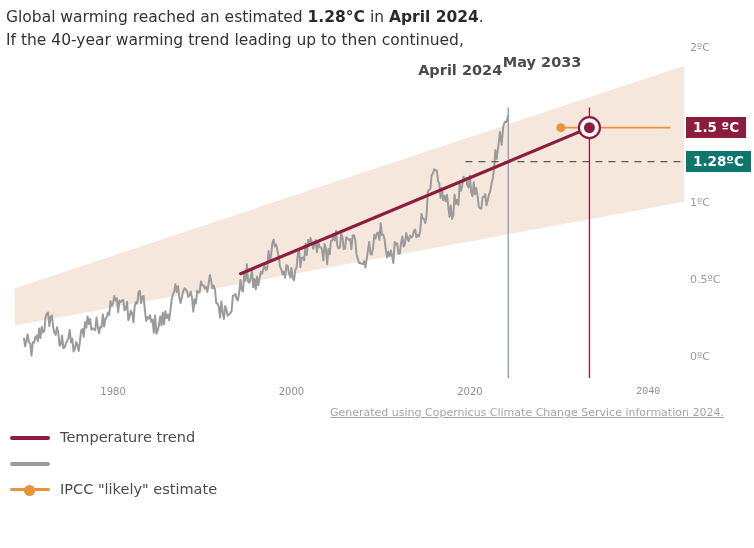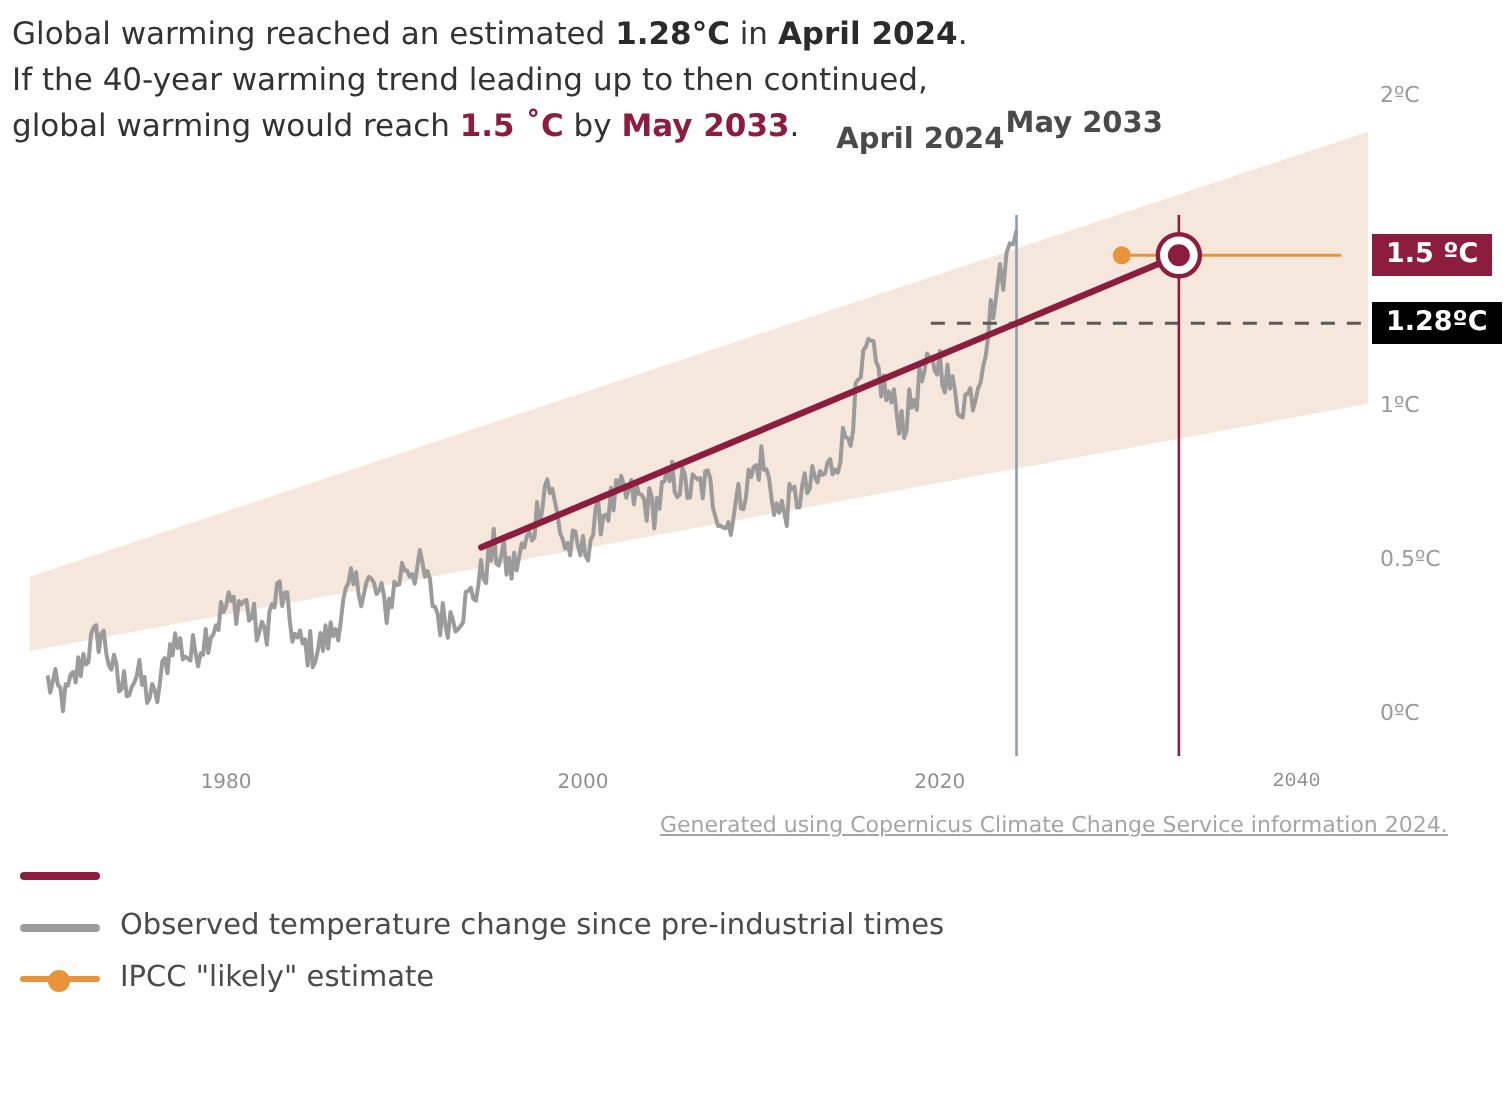--- a/index.html
+++ b/index.html
@@ -70,21 +70,21 @@
   .pill {
     position: absolute;
     font-size: 13.5px;
     font-weight: bold;
     color: #ffffff;
     padding: 3px 7px 4px 7px;
     white-space: nowrap;
     line-height: 14px;
   }
   .pill-red { background: #8c1d3f; }
-  .pill-grey { background: #000000; }
+  .pill-grey { background: #0f766e; }
 
   .credit {
     position: absolute;
     left: 330px; top: 368px;
     font-size: 11px;
     color: #a5a5a5;
     white-space: nowrap;
     text-decoration: underline;
   }
 
@@ -132,23 +132,20 @@
 </head>
 <body>
 
 <div id="root">
 
   <div class="headline">
     <div>
       <span>Global warming reached an estimated </span><span class="b">1.28°C</span><span> in </span><span class="b">April 2024</span><span>.</span>
     </div>
     <div>If the 40-year warming trend leading up to then continued,</div>
-    <div>
-      <span>global warming would reach </span><span class="red">1.5&nbsp;˚C</span><span> by </span><span class="red">May 2033</span><span>.</span>
-    </div>
   </div>
 
   <div id="chart">
     <div id="plot">
       <svg class="svgwrap" id="plot-svg" viewBox="0 0 678 340" preserveAspectRatio="none">
           <polygon points="8.921052631578947,250.36363636363635 678,27.81818181818187 678,163.8181818181818 8.921052631578947,287.4545454545455" fill="#f6e7dd"></polygon>
           <polyline points="17.842105263157894,299.67201325520205 19.11654135338317,308.30604889189607 20.390977443608442,302.79435435213196 21.665413533833714,296.53723432762354 22.93984962406102,304.4635731581529 24.21428571428629,305.92048470350966 25.48872180451157,317.6858523277745 26.76315789473684,304.1874555439651 28.03759398496212,304.76642303971744 29.31203007518739,299.16643811093815 30.586466165412666,297.91393283103946 31.860902255639967,303.20347930298306 33.13533834586524,290.5955317972821 34.409774436090515,300.0579806385006 35.68421052631579,288.8790432497063 36.95864661654107,294.33391305615845 38.23308270676634,293.0853816813676 39.50751879699161,279.24692396576944 40.781954887218916,275.73371735878146 42.05639097744419,274.5374563246635 43.33082706766946,288.05694174348736 44.60526315789473,278.7996428468369 45.879699248120005,277.3293937087223 47.15413533834529,288.92531766551366 48.428571428570564,294.7081405446857 49.70300751879787,296.8265914981846 50.97744360902314,289.31583405583655 52.251879699248406,294.29047595221596 53.52631578947368,307.68434293838123 54.800751879698964,306.6053887091829 56.07518796992424,297.5634900120265 57.34962406014951,310.1787643949956 58.62406015037681,309.5964017191205 59.898496240602086,305.3843005319001 61.17293233082736,303.2679654876664 62.44736842105263,299.72435075367287 63.72180451127791,291.937230983174 64.99624060150319,304.4695552960093 66.27067669172845,300.49014004371605 67.54511278195577,313.4974482656859 68.81954887218103,311.0881534638944 70.0939849624063,303.9490099526363 71.36842105263158,307.07309327088524 72.64285714285685,313.09946377953617 73.91729323308213,303.7076799113064 75.1917293233074,292.5874337363358 76.46616541353471,291.00447128981097 77.74060150375998,298.6600175055637 79.01503759398526,284.047071084074 80.28947368421052,289.7824792527872 81.5639097744358,278.6136564914887 82.83834586466108,286.01697293967766 84.11278195488634,281.08111083214834 85.38721804511366,291.70093195454666 86.66165413533892,290.35236035244975 87.9360902255642,291.2990800451728 89.21052631578947,292.2522861971107 90.48496240601474,279.5136793953651 91.75939849624001,288.4624096988057 93.0338345864653,295.20299806743003 94.30827067669259,288.6575266796236 95.58270676691788,289.37324952872694 96.85714285714316,276.46659107903406 98.13157894736842,288.4990289860972 99.4060150375937,280.8749648855595 100.68045112781897,279.22741794932864 101.95488721804423,274.59818842717294 103.22932330827155,277.0002806939582 104.50375939849681,263.0225904349134 105.77819548872209,268.0147429031083 107.05263157894736,265.02032991991774 108.32706766917264,258.11498502505003 109.60150375939793,262.57093210754647 110.8759398496232,260.33352978215754 112.1503759398505,274.0496733813618 113.42481203007577,262.4821953302871 114.69924812030105,264.2395172609669 115.97368421052632,262.5005774394167 117.2481203007516,261.9620423043475 118.52255639097686,272.3688698723232 119.79699248120214,270.924856866238 121.07142857142944,263.84793104833113 122.34586466165472,282.2009895083738 123.62030075187998,278.2231579811804 124.89473684210526,272.796631251547 126.16917293233053,275.4545339782127 127.44360902255582,284.34365573937396 128.71804511278108,267.75818334858604 129.9924812030084,264.03577850844607 131.26691729323366,265.71736963769996 132.54135338345895,253.7212865537643 133.81578947368422,252.6737895053668 135.09022556390948,265.0536100171233 136.36466165413475,258.3860823241539 137.63909774436001,258.1315537006103 138.91353383458733,272.5911001724195 140.1879699248126,282.87710756730075 141.46240601503789,278.950924052518 142.73684210526315,280.75416803248 144.01127819548844,277.2446072877045 145.2857142857137,283.7395941002167 146.56015037593897,281.66079504017847 147.8345864661663,294.7626584024536 149.10902255639155,277.51246835351384 150.38345864661684,295.6201403411196 151.6578947368421,292.8115841519501 152.93233082706737,287.10577507515364 154.20676691729264,278.4553553890909 155.48120300751793,287.44955601329326 156.75563909774522,274.6272536850562 158.0300751879705,286.36578989420155 159.30451127819578,273.150319968455 160.57894736842104,280.08101015885705 161.85338345864633,276.54674362176456 163.1278195488716,282.2450962011595 164.4022556390969,272.61236363115916 165.67669172932418,261.4705753203408 166.95112781954947,255.9204127654084 168.22556390977473,253.49716128856446 169.5,246.16986808566537 170.77443609022527,254.19396216263686 172.04887218045053,248.1543904474866 173.32330827067582,259.24129953643194 174.5977443609031,265.09224324096994 175.8721804511284,259.4662126023785 177.14661654135367,253.30238395338512 178.42105263157893,250.38753463376622 179.6954887218042,251.3473781574814 180.9699248120295,253.39853859843055 182.24436090225475,259.0012543277878 183.51879699248207,257.2703713099446 184.79323308270733,253.55932749128584 186.0676691729326,260.25081330726516 187.34210526315792,273.5296765011344 188.61654135338318,261.2724050620929 189.89097744360845,265.6245419037241 191.16541353383374,252.86593282784824 192.43984962406103,254.6549532695612 193.71428571428632,254.10329399014006 194.98872180451158,243.4115082175715 196.26315789473685,247.19566887813545 197.53759398496211,247.20233609558392 198.8120300751874,250.37256487539642 200.08646616541267,249.0273425686225 201.36090225563999,253.90251526624328 202.63533834586525,245.48904150486987 203.90977443609052,237.03419542531776 205.18421052631578,243.08758568624938 206.45864661654105,250.42709740144647 207.73308270676634,247.53388145421366 209.0075187969916,251.61066439009267 210.28195488721892,265.16177658522747 211.55639097744418,265.4008837311336 212.83082706766945,268.9124692422943 214.1052631578947,279.5971633778724 215.37969924812,263.48007081748216 216.65413533834527,274.35418337945197 217.92857142857054,280.94128051353755 219.20300751879785,267.965375288366 220.4774436090231,272.08544967941197 221.75187969924843,277.76229363508406 223.0263157894737,276.6106065675094 224.30075187969896,275.03495917457434 225.57518796992426,273.2315321059195 226.84962406014952,257.97808614283133 228.12406015037683,257.45465597245914 229.3984962406021,255.8510910630086 230.67293233082736,261.34828887090384 231.94736842105263,262.4153146234857 233.22180451127792,254.2800396292538 234.4962406015032,241.94055788733124 235.77067669172845,251.82569191522805 237.04511278195577,253.50804166112908 238.31954887218103,234.14043783493585 239.5939849624063,242.33226091717268 240.86842105263156,226.3690439963167 242.14285714285685,243.7360196525208 243.41729323308212,244.77103300962983 244.69172932330738,239.38175941573837 245.9661654135347,232.74642593889672 247.24060150375996,249.32389902822223 248.51503759398523,240.883787863294 249.78947368421052,251.3402047777884 251.06390977443579,238.4101761050978 252.33834586466105,247.29279656254855 253.61278195488637,240.1408898407908 254.88721804511363,233.69604696768437 256.16165413533895,235.69935958834682 257.4360902255642,229.95680525649428 258.7105263157895,227.9889722454247 259.98496240601474,232.16599637238244 261.25939849624,230.5747675170288 262.53383458646533,212.95028427598783 263.8082706766926,223.95020108146832 265.0827067669179,217.46530622330712 266.3571428571432,205.45551252466 267.63157894736844,201.68030304892383 268.9060150375937,208.57415430531393 270.18045112781897,206.48262798572028 271.45488721804423,212.82922901436083 272.72932330827155,218.73124892429738 274.0037593984968,228.4145164084601 275.2781954887221,231.43256900415417 276.55263157894734,236.29500449366253 277.8270676691726,233.46265197774719 279.10150375939793,239.6962205559194 280.3759398496232,227.20023763666708 281.6503759398505,227.6808342161998 282.92481203007577,234.72063385997743 284.19924812030104,239.6075657520645 285.4736842105263,229.95957616466035 286.74812030075157,240.1477241861436 288.0225563909769,242.24315876114264 289.29699248120215,232.06716694126416 290.57142857142946,229.50883874954468 291.84586466165473,215.62791535857062 293.12030075188,212.1785315946742 294.39473684210526,229.21604975755864 295.6691729323305,219.89142071081005 296.94360902255585,219.34803852806954 298.2180451127811,222.33358550601747 299.4924812030084,205.85056175077 300.7669172932337,217.11157032909296 302.04135338345895,202.02929408366302 303.3157894736842,205.64083411863325 304.5902255639095,199.93997266196857 305.86466165413475,204.2616059595604 307.13909774436,210.86941767368864 308.4135338345873,206.64945862943452 309.6879699248126,201.93517568108612 310.96240601503786,214.20260213423347 312.2368421052631,204.27225091563392 313.51127819548844,209.01109027126324 314.7857142857137,209.31947901198103 316.060150375939,211.58454995881016 317.3345864661663,222.3628001684703 318.60902255639155,206.03648455679004 319.8834586466168,210.36497888754505 321.1578947368421,226.27094423204622 322.4323308270674,210.89668387245845 323.70676691729267,216.36857141100262 324.98120300751793,203.0144258015176 326.25563909774525,202.7450601975985 327.5300751879705,195.91056218941603 328.8045112781958,202.5832997145619 330.07894736842104,192.83053176733185 331.35338345864636,208.01136668352788 332.6278195488716,210.53441304216318 333.9022556390969,209.30698520075404 335.1766917293242,195.9149019879531 336.45112781954947,199.09002403313005 337.72556390977473,211.02009828417297 339,210.77982410203617 340.2744360902253,199.17494996896679 341.54887218045053,200.4579937940029 342.82330827067585,201.65158019379317 344.0977443609031,201.08116804095977 345.37218045112843,211.16637681483016 346.64661654135364,197.56192167574406 347.92105263157896,197.2569500832343 349.1954887218042,201.5602997738027 350.46992481202955,215.90918507682036 351.74436090225475,220.48783061706786 353.0187969924821,225.01949160937494 354.29323308270733,224.78002608532893 355.56766917293265,225.7819738462928 356.84210526315786,226.09084853878116 358.1165413533832,223.0994068057446 359.3909774436084,229.46350856045188 360.6654135338337,221.32412565424983 361.93984962406097,212.42771102790226 363.2142857142863,203.92754432104945 364.48872180451156,216.2766482711277 365.7631578947369,216.64844496778397 367.0375939849621,210.05264455492963 368.3120300751874,196.81037544406584 369.5864661654126,200.49655240367147 370.86090225564,195.40718053533553 372.1353383458652,194.58820689563944 373.4097744360905,201.87261155561524 374.68421052631584,185.1830623355721 375.95864661654105,196.9215124299877 377.23308270676637,196.6740771276408 378.5075187969916,200.9808922844847 379.78195488721894,211.3036794948835 381.05639097744415,219.4905115006245 382.3308270676695,213.6615371134222 383.60526315789474,218.36256695340802 384.87969924812006,212.3794797769347 386.15413533834527,218.40987218563427 387.4285714285706,225.0016019789059 388.70300751879785,203.9049050330404 389.97744360902317,206.6510107610186 391.2518796992484,205.2584663799568 392.5263157894737,215.71879207859988 393.8007518796989,215.6249731951567 395.07518796992423,204.8696562749159 396.3496240601495,198.58554112473286 397.6240601503768,208.59712889201944 398.89849624060207,206.33553994016765 400.1729323308274,195.05053013006565 401.4473684210526,200.36321541824657 402.7218045112779,203.15867531610417 403.99624060150313,197.4706424454517 405.27067669172845,199.42564824135545 406.5451127819557,198.6224364844833 407.81954887218103,193.17635252196905 409.09398496240635,191.5123120182472 410.36842105263156,199.1620310625414 411.6428571428569,196.8439267275585 412.9172932330821,198.39955175339932 414.1917293233074,193.18315356019679 415.46616541353467,175.87465482237263 416.74060150376,180.489912565492 418.01503759398526,181.13709505030758 419.2894736842106,184.97776435717793 420.5639097744358,177.41761536867148 421.8383458646611,153.56760031222223 423.1127819548863,151.74168607005282 424.3872180451137,150.75496712647453 425.6616541353389,137.09187634249855 426.9360902255642,135.4114644109818 428.2105263157894,131.38335218595796 429.48496240601474,132.36218345129964 430.75939849624,132.55070134236075 432.03383458646533,142.84488392485096 433.3082706766926,145.70534548170713 434.5827067669179,160.20339034309907 435.8571428571431,149.73405820888618 437.13157894736844,162.1913885114526 438.40601503759365,157.67947674155667 439.68045112781897,163.240001482449 440.9548872180443,156.66507732839148 442.22932330827155,167.8759845473344 443.50375939849687,178.87092848922703 444.7781954887221,167.5279786597006 446.0526315789474,181.0304495734834 447.3270676691726,177.23229693811072 448.60150375939793,156.62507469935707 449.8759398496232,165.83113305826896 451.1503759398505,161.88564291435512 452.42481203007577,166.92775882321052 453.6992481203011,145.68196606414867 454.9736842105263,152.73028125661693 456.2481203007516,147.4219947581908 457.52255639097683,138.75798036888096 458.79699248120215,141.47467505321234 460.0714285714294,140.37981139704004 461.34586466165473,147.33627518990724 462.62030075187994,149.33931261938383 463.89473684210526,137.4922070283809 465.1691729323305,154.51194476483903 466.44360902255585,158.25598595469455 467.71804511278106,144.28838472654294 468.9924812030084,156.344469526996 470.26691729323363,150.09576277004314 471.54135338345895,157.56313165660117 472.81578947368416,168.76061253400422 474.0902255639095,170.20383639234782 475.3646616541348,170.70978616946928 476.63909774436,159.2797481596379 477.9135338345874,158.85612155157614 479.1879699248126,156.05307243219414 480.4624060150379,167.2984205569584 481.7368421052631,162.2832892523726 483.01127819548844,156.21678706246706 484.2857142857137,153.34581798845042 485.56015037593903,145.07298077040807 486.8345864661663,140.25465315361663 488.1090225563916,130.1404723259473 489.3834586466168,112.03440916491917 490.65789473684214,121.06377473642675 492.31466165413553,108.07452068288268 493.971428571429,93.9798762345481 495.6281954887225,106.89800848924287 497.2849624060139,88.23627621237787 498.9417293233074,83.69128154893696 500.59849624060087,84.1979421925513 502.2552631578943,77.27272727272725" fill="none" stroke="#9b9b9b" stroke-width="2" stroke-linejoin="round"></polyline>
           <line x1="459.43421052631584" y1="123.63636363636368" x2="678" y2="123.63636363636368" stroke="#5a5a5a" stroke-width="1.4" stroke-dasharray="7,6"></line>
           <line x1="502.2552631578943" y1="69.54545454545456" x2="502.2552631578943" y2="340" stroke="#8e9bb0" stroke-width="1.3"></line>
           <line x1="583.436842105264" y1="69.54545454545456" x2="583.436842105264" y2="340" stroke="#8c1d3f" stroke-width="1.3"></line>
@@ -181,26 +178,26 @@
       </div>
 
     <div class="credit">Generated using Copernicus Climate Change Service information 2024.</div>
   </div>
 
   <div id="legend">
       <div class="legend-row">
         <div class="legend-key">
           <span class="key-line red"></span>
         </div>
+        <div class="legend-label">Temperature trend</div>
       </div>
       <div class="legend-row">
         <div class="legend-key">
           <span class="key-line grey"></span>
         </div>
-        <div class="legend-label">Observed temperature change since pre-industrial times</div>
       </div>
       <div class="legend-row">
         <div class="legend-key">
           <span class="key-line orange"></span>
           <span class="key-dot"></span>
         </div>
         <div class="legend-label">IPCC "likely" estimate</div>
       </div>
     </div>
 

